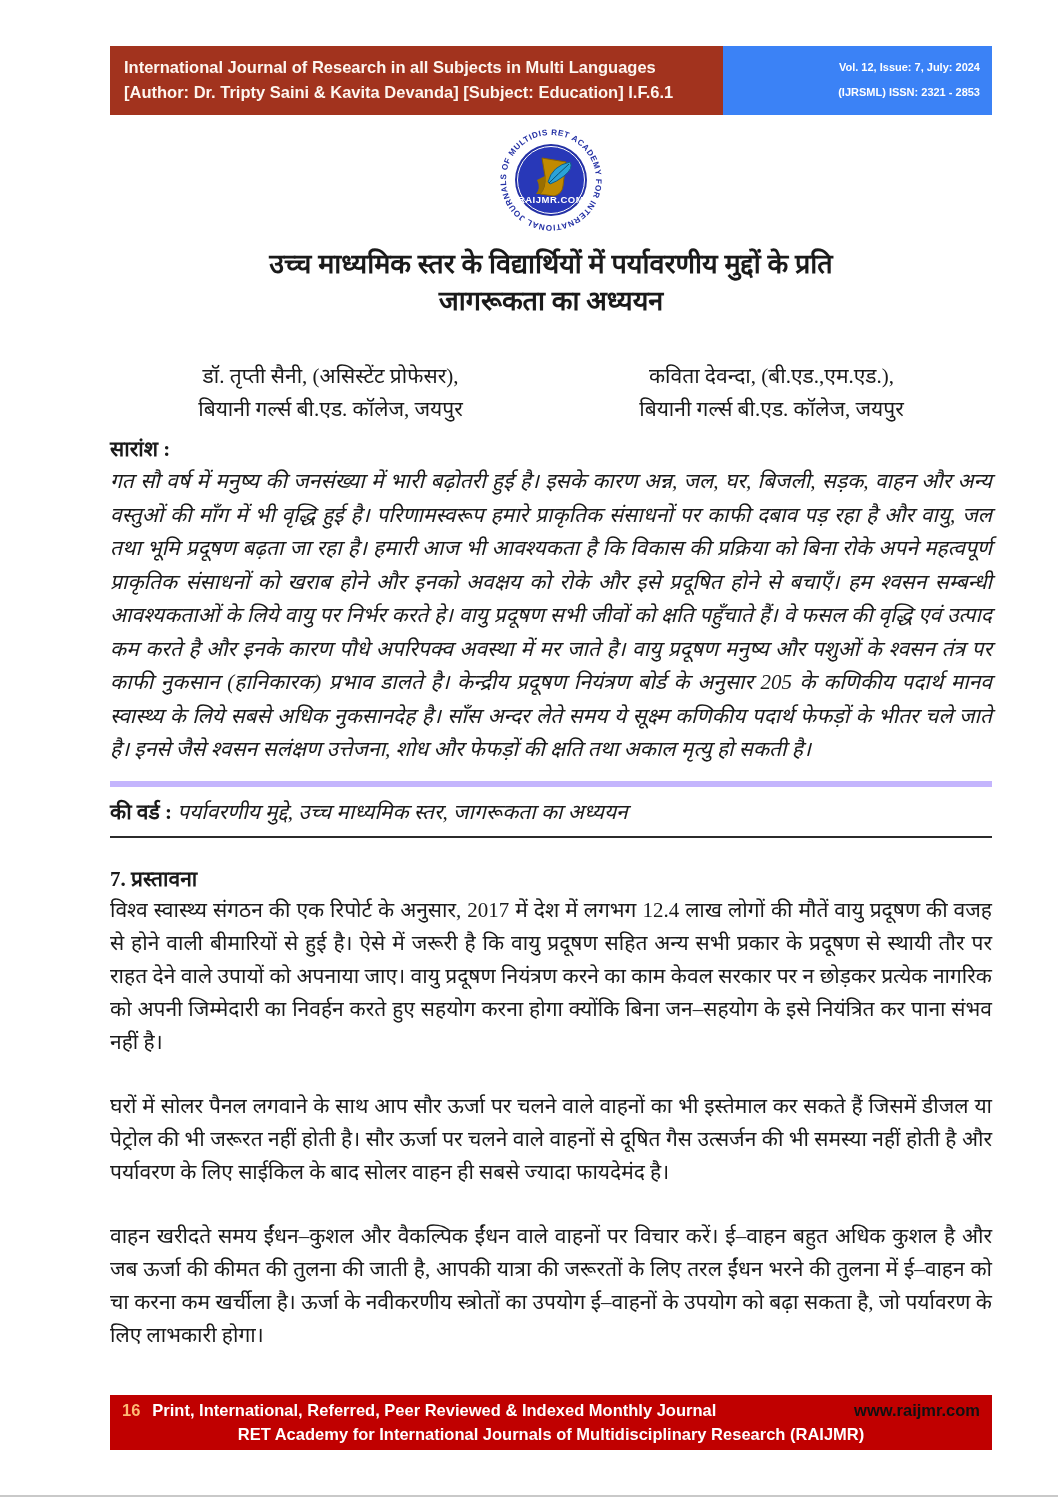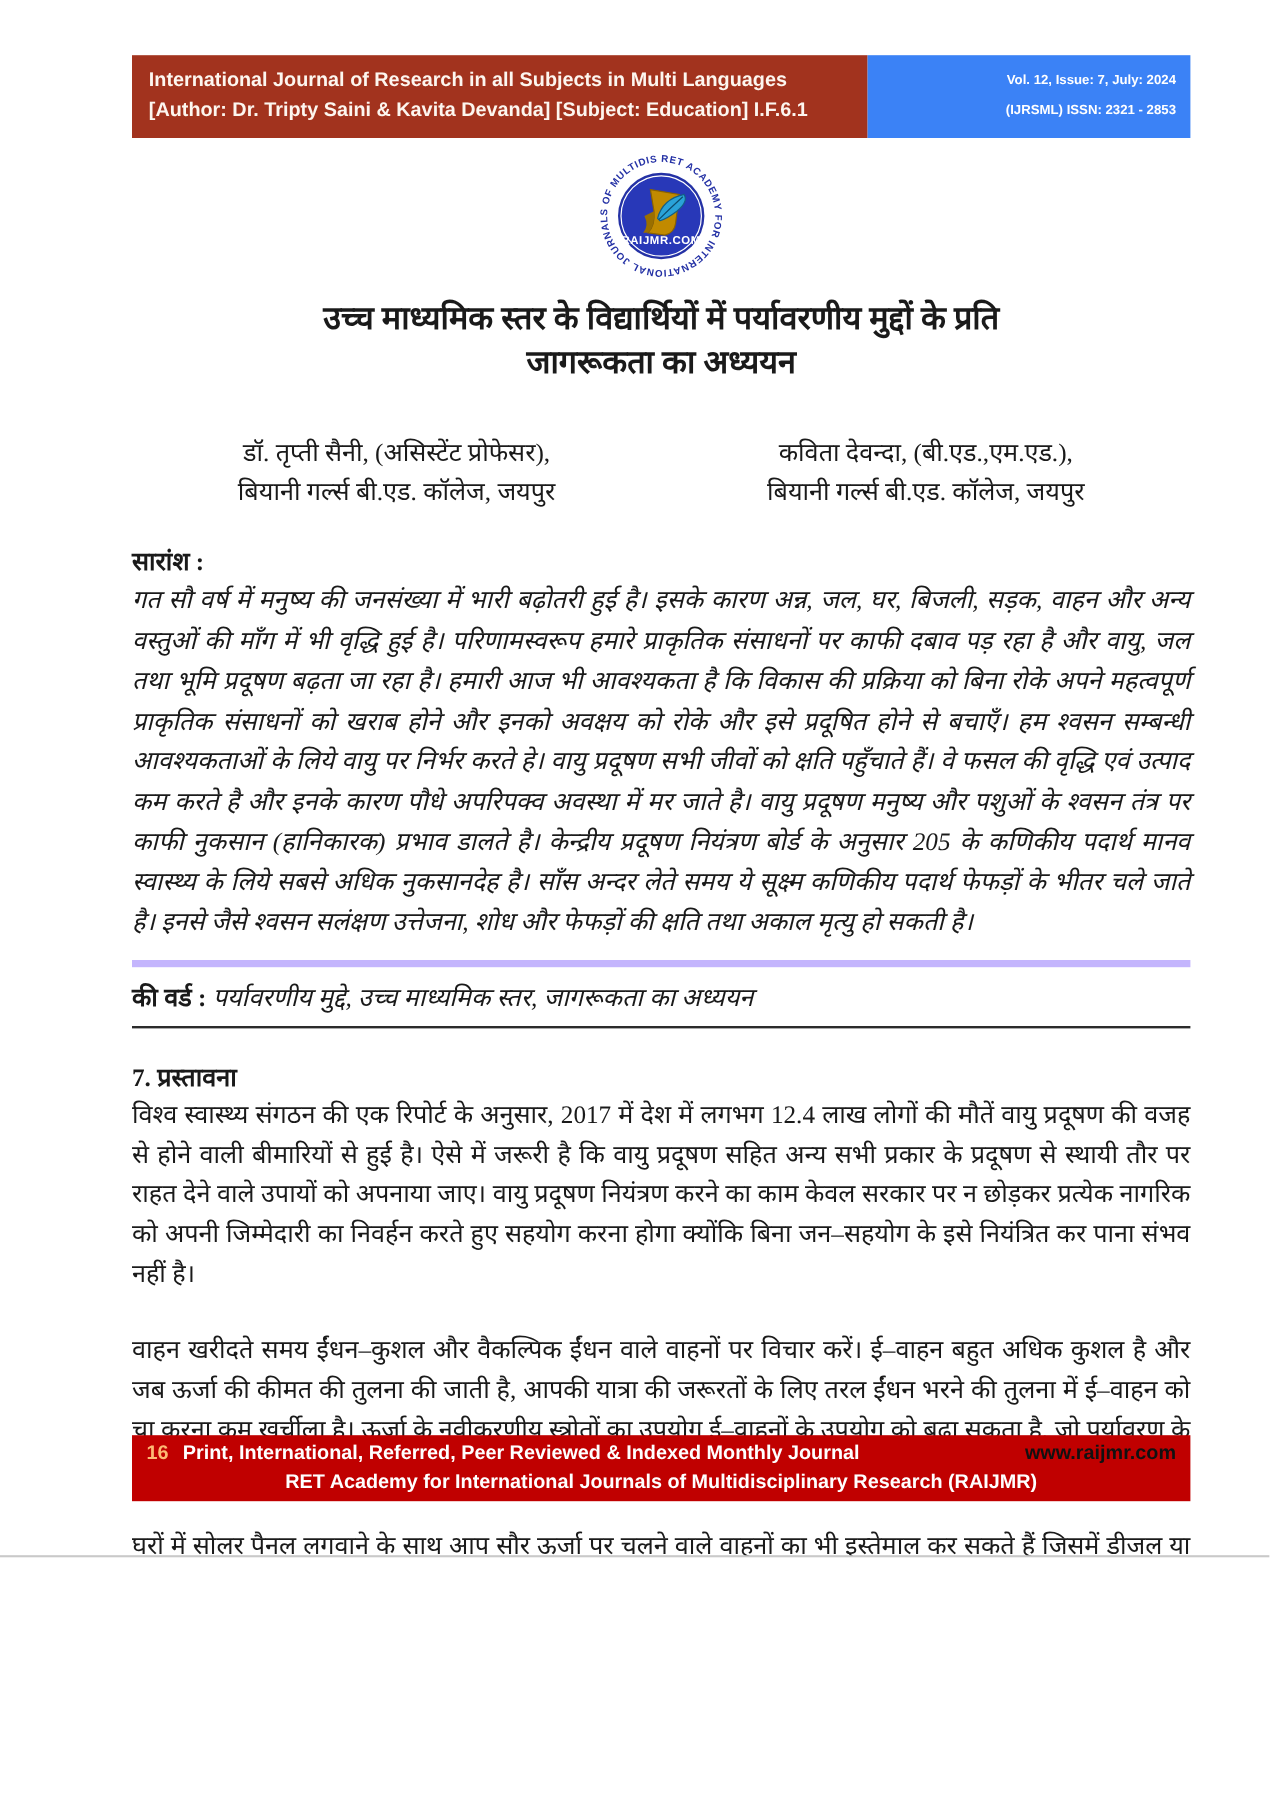--- a/index.html
+++ b/index.html
@@ -1,19 +1,19 @@
 <!DOCTYPE html>
 <html><head>
 <meta charset="utf-8">
 <style>
   * { margin:0; padding:0; box-sizing:border-box; }
   html,body { background:#ffffff; }
   .page {
     position:relative;
-    width:1058px; height:1298px;
+    width:1058px; height:1497px;
     background:#ffffff;
     font-family:"Liberation Serif", serif;
     color:#1a1a1a;
     overflow:hidden;
     border-bottom:2px solid #c9c9c9;
   }
   .content { position:absolute; left:110px; right:66px; top:0; }
 
   
   .hdr { display:flex; margin-top:46px; width:100%; }
@@ -41,21 +41,21 @@
   
   .title {
     text-align:center; font-weight:bold;
     font-size:27px; line-height:37px;
     margin-top:6px;
   }
   .authors { display:flex; margin-top:40px; }
   .author { flex:1; text-align:center; font-size:21px; line-height:33px; }
 
   
-  .abs-head { font-weight:bold; font-size:21px; margin-top:26px; }
+  .abs-head { font-weight:bold; font-size:21px; margin-top:8px; }
   .abs-text {
     font-style:italic;
     font-size:21px; line-height:33.5px;
     text-align:justify;
     margin-top:3px;
   }
 
   
   .kw {
     margin-top:14px;
@@ -149,22 +149,22 @@
     <div class="abs-head">सारांश :</div>
     <div class="abs-text">गत सौ वर्ष में मनुष्य की जनसंख्या में भारी बढ़ोतरी हुई है। इसके कारण अन्न, जल, घर, बिजली, सड़क, वाहन और अन्य वस्तुओं की माँग में भी वृद्धि हुई है। परिणामस्वरूप हमारे प्राकृतिक संसाधनों पर काफी दबाव पड़ रहा है और वायु, जल तथा भूमि प्रदूषण बढ़ता जा रहा है। हमारी आज भी आवश्यकता है कि विकास की प्रक्रिया को बिना रोके अपने महत्वपूर्ण प्राकृतिक संसाधनों को खराब होने और इनको अवक्षय को रोके और इसे प्रदूषित होने से बचाएँ। हम श्वसन सम्बन्धी आवश्यकताओं के लिये वायु पर निर्भर करते हे। वायु प्रदूषण सभी जीवों को क्षति पहुँचाते हैं। वे फसल की वृद्धि एवं उत्पाद कम करते है और इनके कारण पौधे अपरिपक्व अवस्था में मर जाते है। वायु प्रदूषण मनुष्य और पशुओं के श्वसन तंत्र पर काफी नुकसान (हानिकारक) प्रभाव डालते है। केन्द्रीय प्रदूषण नियंत्रण बोर्ड के अनुसार 205 के कणिकीय पदार्थ मानव स्वास्थ्य के लिये सबसे अधिक नुकसानदेह है। साँस अन्दर लेते समय ये सूक्ष्म कणिकीय पदार्थ फेफड़ों के भीतर चले जाते है। इनसे जैसे श्वसन सलंक्षण उत्तेजना, शोध और फेफड़ों की क्षति तथा अकाल मृत्यु हो सकती है।</div>
 
     <div class="kw">
       <span class="kw-label">की वर्ड :</span>
       <span class="kw-text">पर्यावरणीय मुद्दे, उच्च माध्यमिक स्तर, जागरूकता का अध्ययन</span>
     </div>
 
     <div class="sec-head">7. प्रस्तावना</div>
     <p class="body-par">विश्व स्वास्थ्य संगठन की एक रिपोर्ट के अनुसार, 2017 में देश में लगभग 12.4 लाख लोगों की मौतें वायु प्रदूषण की वजह से होने वाली बीमारियों से हुई है। ऐसे में जरूरी है कि वायु प्रदूषण सहित अन्य सभी प्रकार के प्रदूषण से स्थायी तौर पर राहत देने वाले उपायों को अपनाया जाए। वायु प्रदूषण नियंत्रण करने का काम केवल सरकार पर न छोड़कर प्रत्येक नागरिक को अपनी जिम्मेदारी का निवर्हन करते हुए सहयोग करना होगा क्योंकि बिना जन–सहयोग के इसे नियंत्रित कर पाना संभव नहीं है।</p>
+    <p class="body-par">घरों में सोलर पैनल लगवाने के साथ आप सौर ऊर्जा पर चलने वाले वाहनों का भी इस्तेमाल कर सकते हैं जिसमें डीजल या पेट्रोल की भी जरूरत नहीं होती है। सौर ऊर्जा पर चलने वाले वाहनों से दूषित गैस उत्सर्जन की भी समस्या नहीं होती है और पर्यावरण के लिए साईकिल के बाद सोलर वाहन ही सबसे ज्यादा फायदेमंद है।</p>
     <p class="body-par">वाहन खरीदते समय ईंधन–कुशल और वैकल्पिक ईंधन वाले वाहनों पर विचार करें। ई–वाहन बहुत अधिक कुशल है और जब ऊर्जा की कीमत की तुलना की जाती है, आपकी यात्रा की जरूरतों के लिए तरल ईंधन भरने की तुलना में ई–वाहन को चा करना कम खर्चीला है। ऊर्जा के नवीकरणीय स्त्रोतों का उपयोग ई–वाहनों के उपयोग को बढ़ा सकता है, जो पर्यावरण के लिए लाभकारी होगा।</p>
-    <p class="body-par">घरों में सोलर पैनल लगवाने के साथ आप सौर ऊर्जा पर चलने वाले वाहनों का भी इस्तेमाल कर सकते हैं जिसमें डीजल या पेट्रोल की भी जरूरत नहीं होती है। सौर ऊर्जा पर चलने वाले वाहनों से दूषित गैस उत्सर्जन की भी समस्या नहीं होती है और पर्यावरण के लिए साईकिल के बाद सोलर वाहन ही सबसे ज्यादा फायदेमंद है।</p>
 
   </div>
 
   <div class="footer">
     <div class="f-line1">
       <span class="f-page">16</span>
       <span>Print, International, Referred, Peer Reviewed &amp; Indexed Monthly Journal</span>
       <span class="f-site">www.raijmr.com</span>
     </div>
     <div class="f-line2">RET Academy for International Journals of Multidisciplinary Research (RAIJMR)</div>

